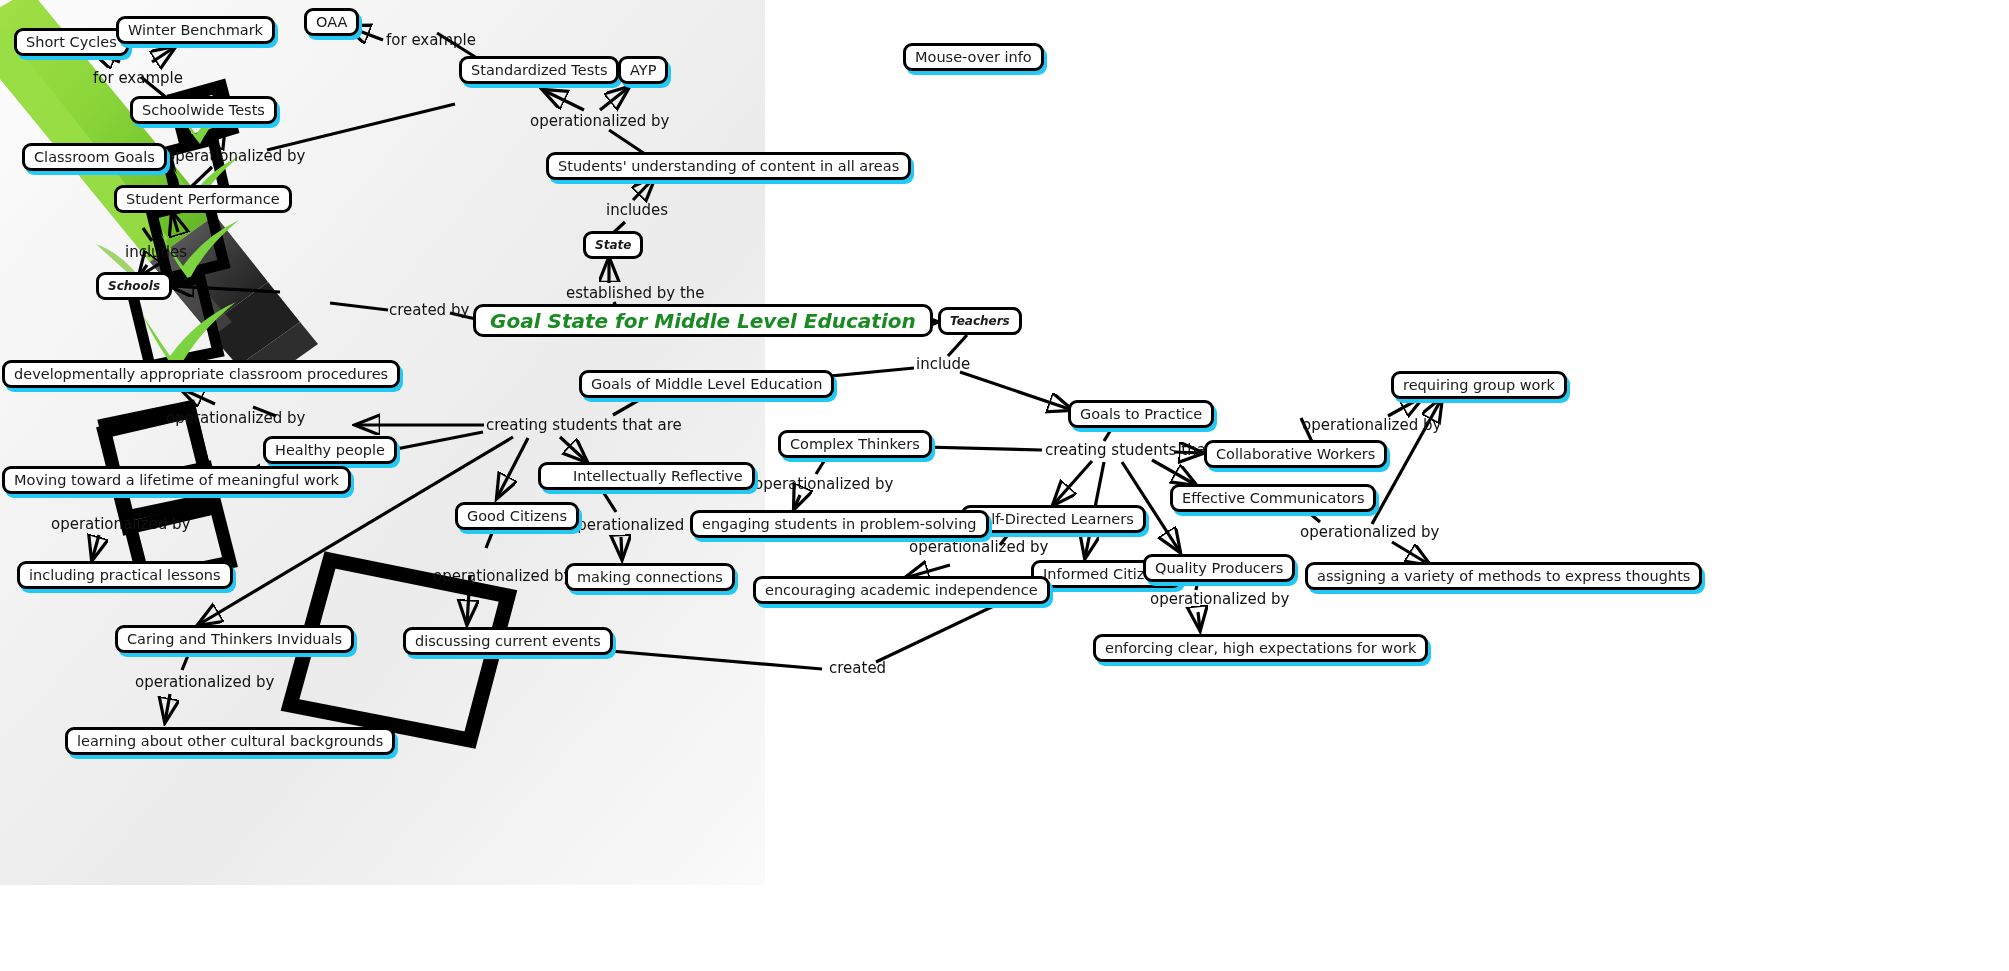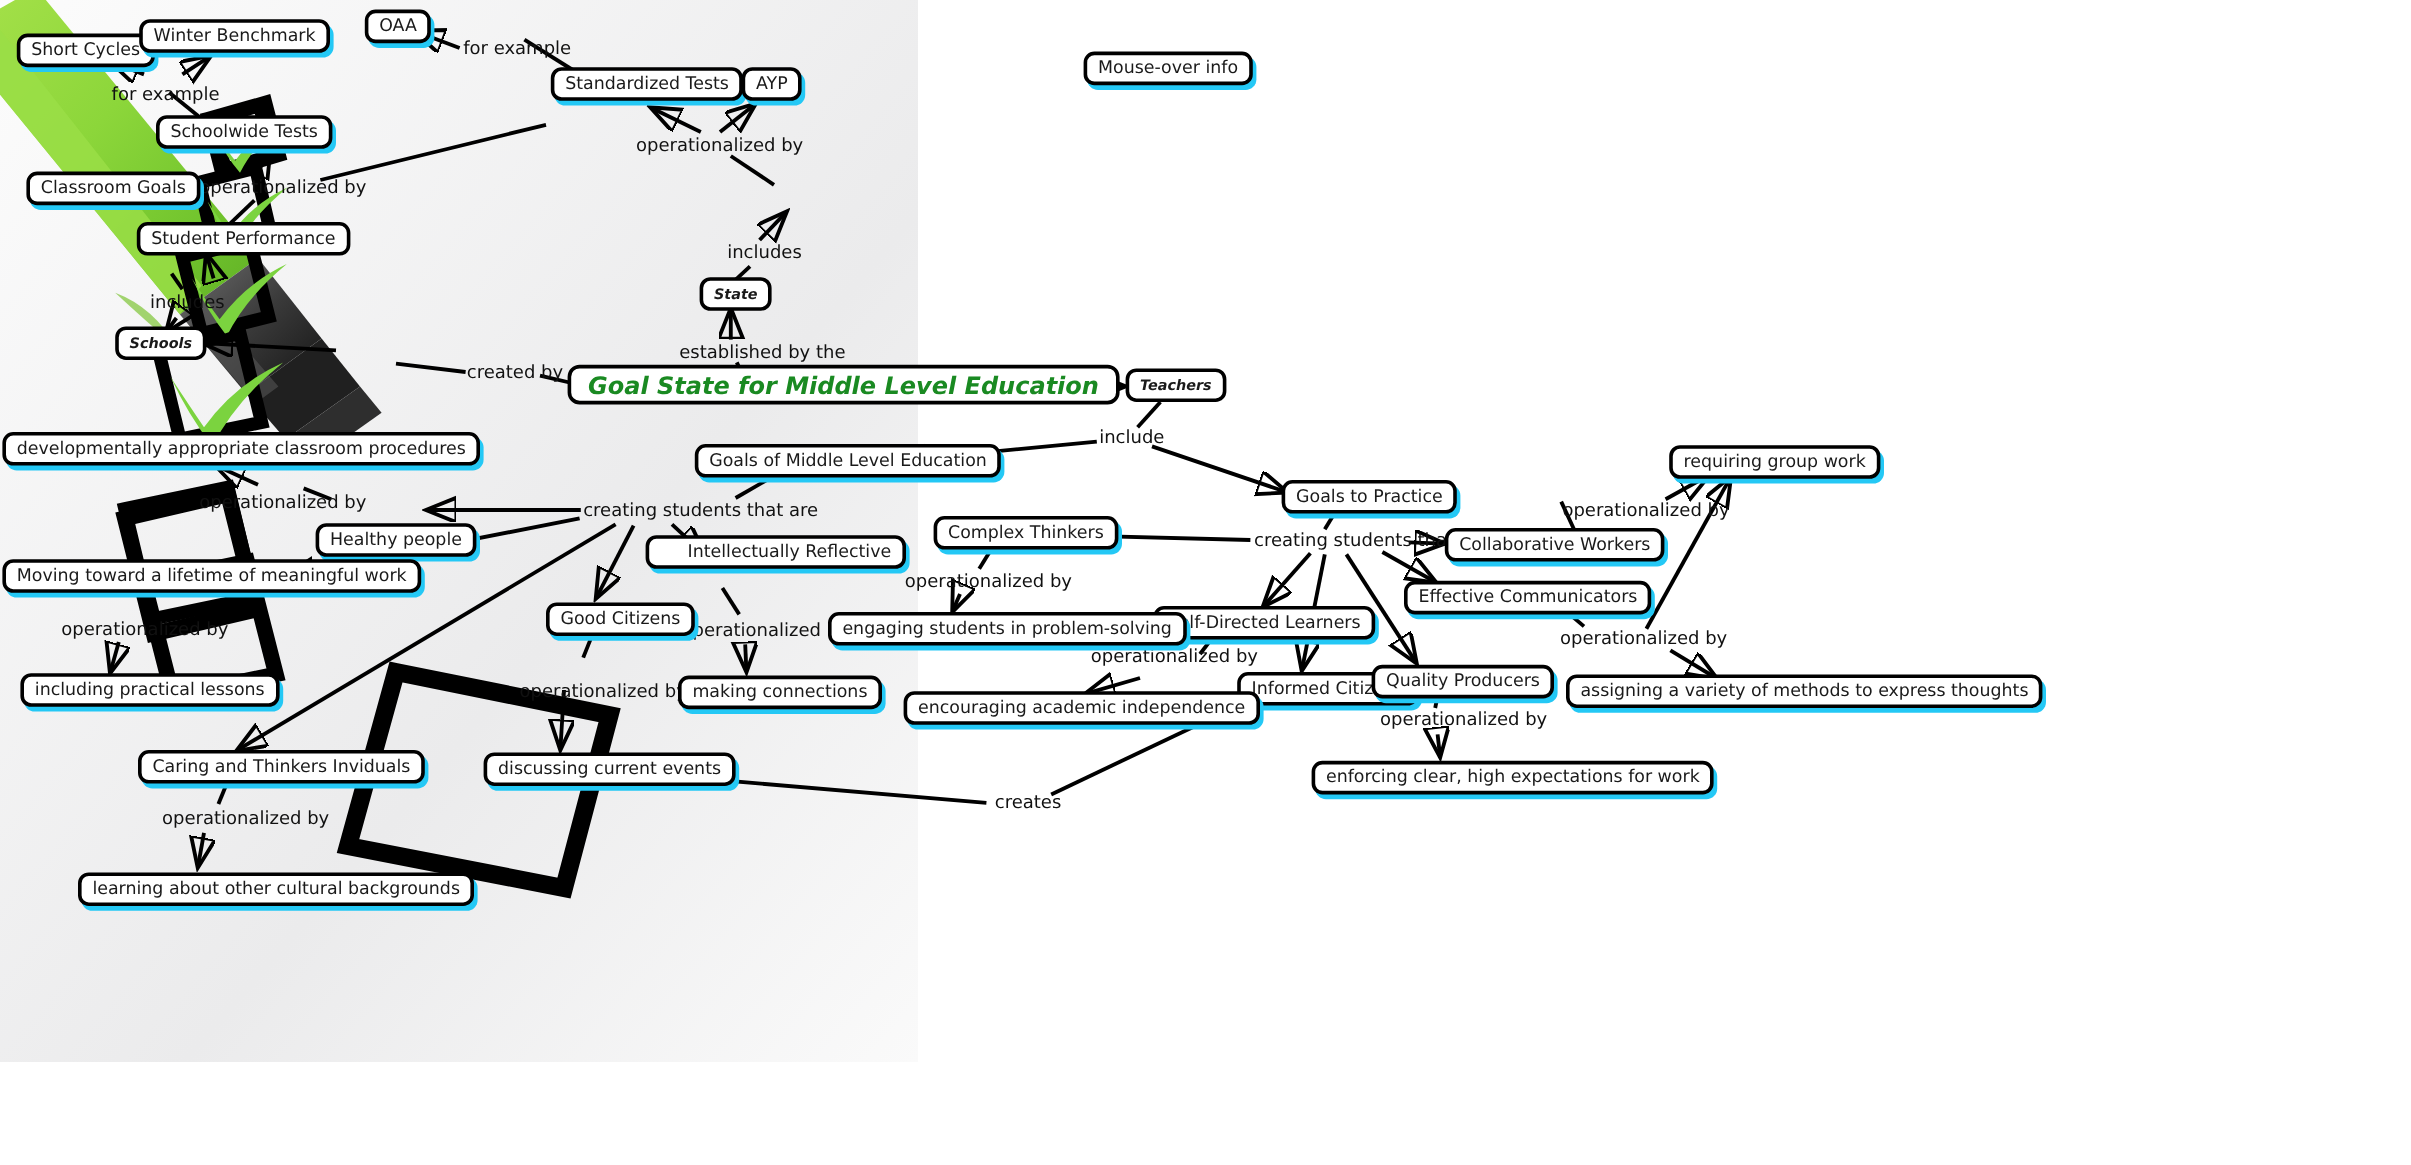--- a/index.html
+++ b/index.html
@@ -293,20 +293,23 @@
     </div>
   <div class="node" style="left:903px; top:43px;">
       <span>Mouse-over info</span>
     </div>
   <div class="node" style="left:22px;  top:143px;">
       <span>Classroom Goals</span>
     </div>
   <div class="node noshadow" style="left:114px; top:185px;">
       <span>Student Performance</span>
     </div>
+  <div class="node" style="left:546px; top:152px;">
+      <span>Students' understanding of content in all areas</span>
+    </div>
   <div class="node bolditalic noshadow" style="left:583px; top:231px;">
       <span>State</span>
     </div>
   <div class="node bolditalic noshadow" style="left:96px;  top:272px;">
       <span>Schools</span>
     </div>
   <div class="node bolditalic noshadow" style="left:938px; top:307px;">
       <span>Teachers</span>
     </div>
   <div class="node" style="left:2px;   top:360px;">
@@ -329,21 +332,21 @@
     </div>
   <div class="node" style="left:778px; top:430px;">
       <span>Complex Thinkers</span>
     </div>
   <div class="node" style="left:1170px;top:484px;">
       <span>Effective Communicators</span>
     </div>
   <div class="node" style="left:2px;   top:466px;">
       <span>Moving toward a lifetime of meaningful work</span>
     </div>
-  <div class="node" style="left:538px; top:446px;padding-left:32px;">
+  <div class="node" style="left:538px; top:462px;padding-left:32px;">
       <span>Intellectually Reflective</span>
     </div>
   <div class="node" style="left:961px; top:505px;">
       <span>Self-Directed Learners</span>
     </div>
   <div class="node" style="left:690px; top:510px;">
       <span>engaging students in problem-solving</span>
     </div>
   <div class="node" style="left:455px; top:502px;">
       <span>Good Citizens</span>
@@ -398,15 +401,15 @@
   <div class="link-label" style="left:1045px; top:443px;">creating students that are</div>
   <div class="link-label" style="left:51px;   top:517px;">operationalized by</div>
   <div class="link-label" style="left:568px;  top:518px;">operationalized by</div>
   <div class="link-label" style="left:754px;  top:477px;">operationalized by</div>
   <div class="link-label" style="left:1302px; top:418px;">operationalized by</div>
   <div class="link-label" style="left:433px;  top:569px;">operationalized by</div>
   <div class="link-label" style="left:909px;  top:540px;">operationalized by</div>
   <div class="link-label" style="left:1300px; top:525px;">operationalized by</div>
   <div class="link-label" style="left:1150px; top:592px;">operationalized by</div>
   <div class="link-label" style="left:135px;  top:675px;">operationalized by</div>
-  <div class="link-label" style="left:829px;  top:661px;">creates</div>
+  <div class="link-label" style="left:829px;  top:661px;">created</div>
 
 </div>
 
 </body></html>

